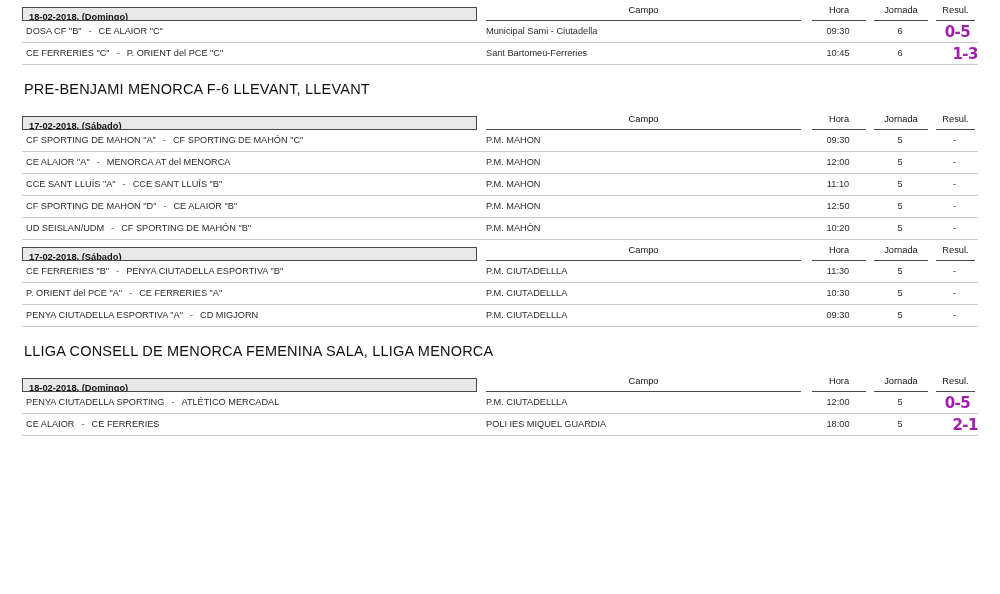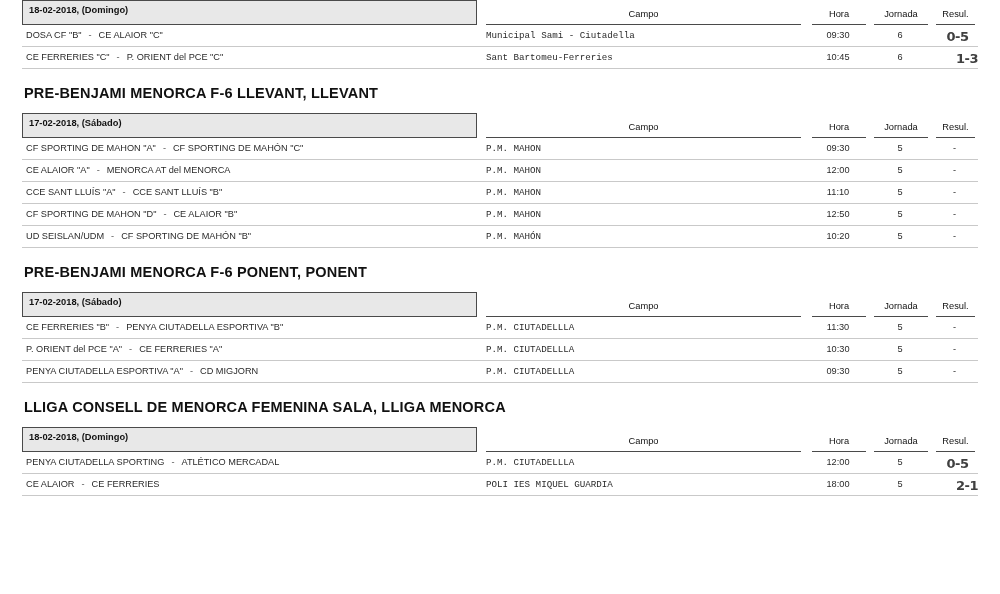--- a/index.html
+++ b/index.html
@@ -25,21 +25,21 @@
   }
 
   
   .section {
     padding: 0 22px 0 22px;
     box-sizing: border-box;
   }
 
   .section-title {
     font-size: 14.5px;
-    font-weight: bold;
+    font-weight: normal;
     letter-spacing: 0.2px;
     color: #111111;
     margin: 0;
     padding: 16px 0 11px 2px;
     line-height: 1.1;
   }
 
   
   .fixture-table {
     width: 100%;
@@ -56,21 +56,21 @@
   
   tr.head-row td {
     padding: 0;
     vertical-align: bottom;
     height: 21px;
   }
 
   .date-box {
     border: 1.6px solid #4a4a4a;
     background: #e8e8e8;
-    height: 25px;
+    height: 14px;
     line-height: 19px;
     font-size: 9.3px;
     font-weight: bold;
     color: #111111;
     padding-left: 6px;
     box-sizing: border-box;
     white-space: nowrap;
     overflow: hidden;
   }
 
@@ -98,33 +98,33 @@
 
   .cell {
     font-size: 9.2px;
     color: #2a2a2a;
     height: 21px;
     line-height: 21px;
     white-space: nowrap;
     overflow: hidden;
   }
   .cell.match { padding-left: 4px; }
-  .cell.field { padding-left: 9px; font-family: Liberation Mono, monospace; }
+  .cell.field { padding-left: 9px; }
   .cell.time,
   .cell.round,
   .cell.result { text-align: center; }
 
   .sep { padding: 0 7px; color: #555555; }
 
   
   .cell.result.score {
     font-family: "DejaVu Sans", sans-serif;
     font-weight: bold;
-    font-size: 13px;
-    color: #404040;
+    font-size: 15px;
+    color: #a21caf;
     letter-spacing: -0.5px;
     line-height: 21px;
     position: relative;
     top: 1px;
   }
   .cell.result.score.shift-right { padding-left: 6px; }
   .cell.result.score.shift-left  { padding-left: 1px; text-align: right; }
 
   
   .section + .section .section-title { padding-top: 17px; }
@@ -312,21 +312,20 @@
                 <div class="cell round">5</div>
               </td>
               <td>
                 <div class="cell result">-</div>
               </td>
             </tr>
           </tbody>
         </table>
       </div>
       <div class="section">
-        <h2 class="section-title">PRE-BENJAMI MENORCA F-6 PONENT, PONENT</h2>
         <table class="fixture-table">
           <colgroup>
             <col class="c-match">
             <col class="c-field">
             <col class="c-time">
             <col class="c-round">
             <col class="c-result">
           </colgroup>
           <thead>
             <tr class="head-row">

